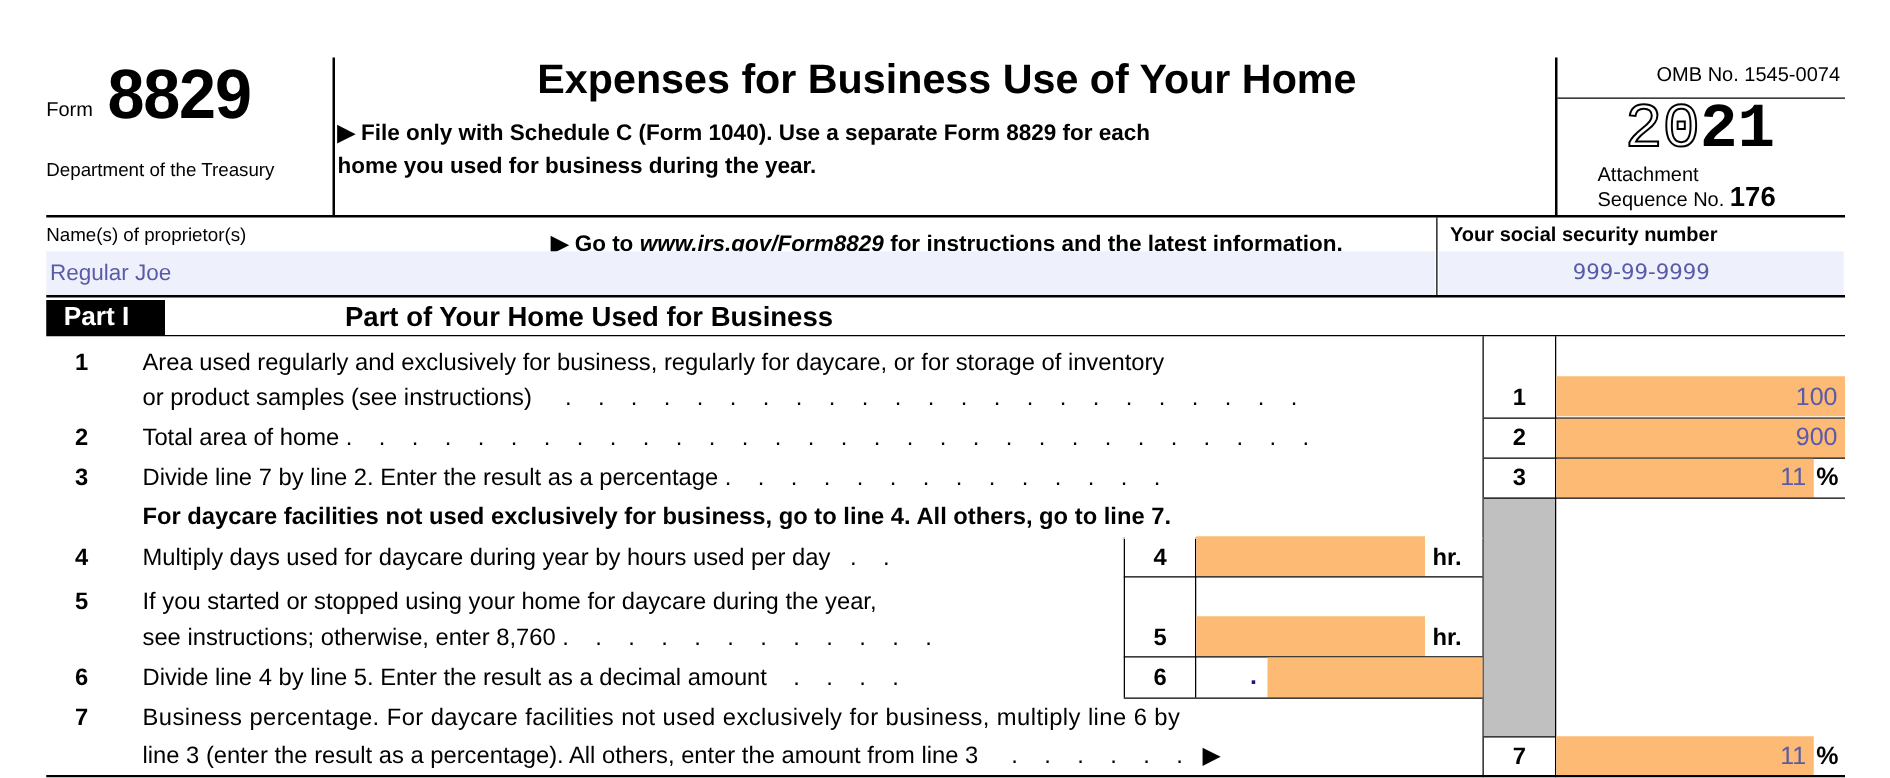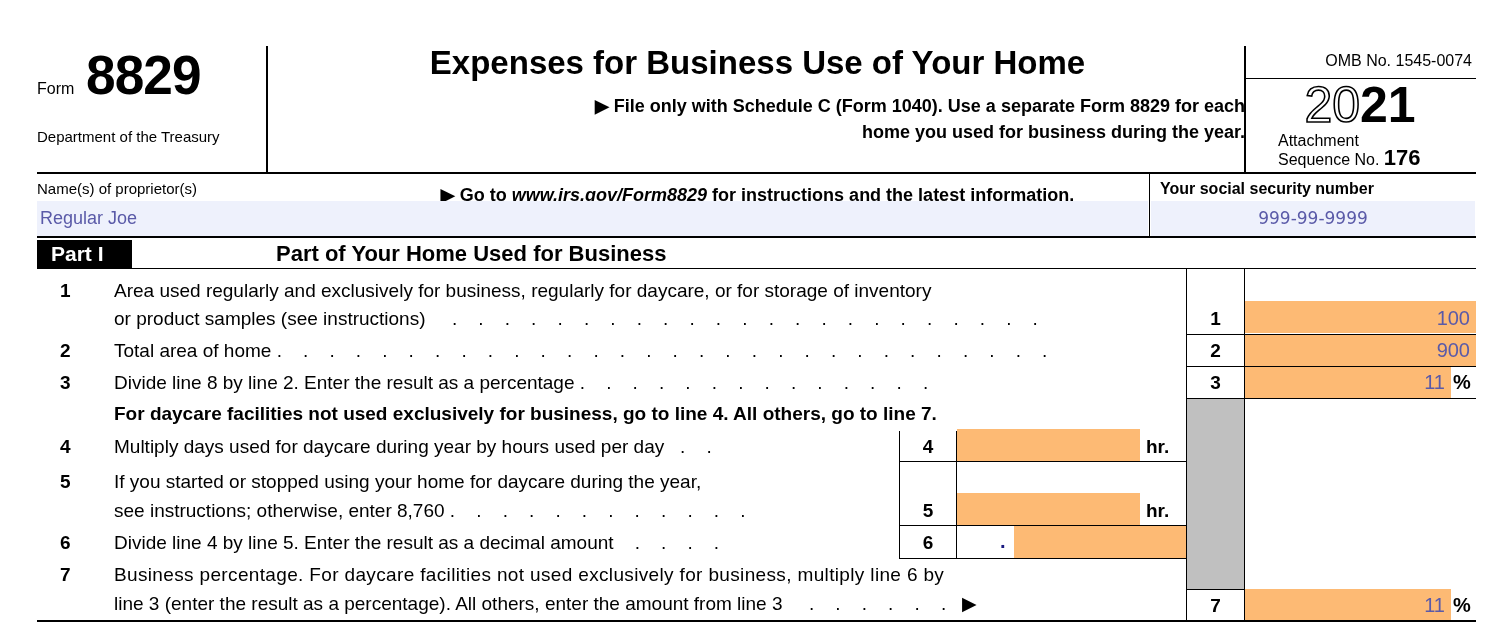--- a/index.html
+++ b/index.html
@@ -6,24 +6,24 @@
   body { width:1512px; height:622px; position:relative; overflow:hidden; font-family:"Liberation Sans", sans-serif; color:#000; }
   .abs { position:absolute; }
   .hline { position:absolute; background:#000; }
   .vline { position:absolute; background:#000; }
 
   
   .form-word { left:37px; top:80px; font-size:16px; }
   .form-num { left:86px; top:42px; font-size:56px; font-weight:bold; letter-spacing:-1px; transform:scaleX(0.95); transform-origin:left; }
   .dept { left:37px; top:126px; font-size:15px; line-height:22px; }
   .title { left:270px; width:975px; top:44px; text-align:center; font-size:33px; font-weight:bold; }
-  .sub1 { left:270px; width:975px; top:93px; text-align:right; font-size:18px; font-weight:bold; line-height:26px; }
+  .sub1 { left:270px; width:975px; top:93px; text-align:left; font-size:18px; font-weight:bold; line-height:26px; }
   .sub2 { left:270px; width:975px; top:145px; text-align:center; font-size:18px; font-weight:bold;margin-top:39px; }
   .omb { left:1248px; width:224px; top:52px; text-align:right; font-size:16px; }
-  .year { left:1248px; width:224px; top:78px; text-align:center; font-size:50px; font-weight:bold; line-height:54px; }
+  .year { left:1248px; width:224px; top:78px; text-align:center; font-size:50px; font-weight:bold; line-height:54px;font-family:Liberation Mono, monospace; }
   .year .outline { color:#fff; -webkit-text-stroke:1.6px #000; font-weight:normal; }
   .attach { left:1278px; top:132px; font-size:16px; line-height:17px; }
   .attach b { font-size:22px; }
 
   
   .lbl-small { font-size:15px; }
   .field { background:#eef1fc; color:#5a5aa8; font-size:18px; }
   .name-field { left:37px; top:201px; width:1111px; height:35px; line-height:35px; padding-left:3px; box-sizing:border-box; }
   .ssn-field { left:1151px; top:201px; width:324px; height:35px; line-height:35px; text-align:center; font-family:"DejaVu Sans", sans-serif; font-size:17px; }
 
@@ -90,21 +90,21 @@
 <div class="amt" style="left:1245px; width:231px; top:301px; height:32px; line-height:34px;">100</div>
 <div class="hline" style="left:1187px; top:334px; width:289px; height:1px;"></div>
 
 <div class="ln" style="top:340px;">2</div>
 <div class="lt" style="top:340px;"><span>Total area of home</span><span class="dots"> .&nbsp;&nbsp;&nbsp; .&nbsp;&nbsp;&nbsp; .&nbsp;&nbsp;&nbsp; .&nbsp;&nbsp;&nbsp; .&nbsp;&nbsp;&nbsp; .&nbsp;&nbsp;&nbsp; .&nbsp;&nbsp;&nbsp; .&nbsp;&nbsp;&nbsp; .&nbsp;&nbsp;&nbsp; .&nbsp;&nbsp;&nbsp; .&nbsp;&nbsp;&nbsp; .&nbsp;&nbsp;&nbsp; .&nbsp;&nbsp;&nbsp; .&nbsp;&nbsp;&nbsp; .&nbsp;&nbsp;&nbsp; .&nbsp;&nbsp;&nbsp; .&nbsp;&nbsp;&nbsp; .&nbsp;&nbsp;&nbsp; .&nbsp;&nbsp;&nbsp; .&nbsp;&nbsp;&nbsp; .&nbsp;&nbsp;&nbsp; .&nbsp;&nbsp;&nbsp; .&nbsp;&nbsp;&nbsp; .&nbsp;&nbsp;&nbsp; .&nbsp;&nbsp;&nbsp; .&nbsp;&nbsp;&nbsp; .&nbsp;&nbsp;&nbsp; .&nbsp;&nbsp;&nbsp; .&nbsp;&nbsp;&nbsp; .</span></div>
 <div class="boxnum" style="left:1187px; width:57px; top:340px;">2</div>
 <div class="amt" style="left:1245px; width:231px; top:335px; height:31px; line-height:31px;">900</div>
 <div class="hline" style="left:1187px; top:366px; width:289px; height:1px;"></div>
 
 <div class="ln" style="top:372px;">3</div>
-<div class="lt" style="top:372px;"><span>Divide line 8 by line 2. Enter the result as a percentage</span><span class="dots"> .&nbsp;&nbsp;&nbsp; .&nbsp;&nbsp;&nbsp; .&nbsp;&nbsp;&nbsp; .&nbsp;&nbsp;&nbsp; .&nbsp;&nbsp;&nbsp; .&nbsp;&nbsp;&nbsp; .&nbsp;&nbsp;&nbsp; .&nbsp;&nbsp;&nbsp; .&nbsp;&nbsp;&nbsp; .&nbsp;&nbsp;&nbsp; .&nbsp;&nbsp;&nbsp; .&nbsp;&nbsp;&nbsp; .&nbsp;&nbsp;&nbsp; .</span></div>
+<div class="lt" style="top:372px;"><span>Divide line 7 by line 2. Enter the result as a percentage</span><span class="dots"> .&nbsp;&nbsp;&nbsp; .&nbsp;&nbsp;&nbsp; .&nbsp;&nbsp;&nbsp; .&nbsp;&nbsp;&nbsp; .&nbsp;&nbsp;&nbsp; .&nbsp;&nbsp;&nbsp; .&nbsp;&nbsp;&nbsp; .&nbsp;&nbsp;&nbsp; .&nbsp;&nbsp;&nbsp; .&nbsp;&nbsp;&nbsp; .&nbsp;&nbsp;&nbsp; .&nbsp;&nbsp;&nbsp; .&nbsp;&nbsp;&nbsp; .</span></div>
 <div class="boxnum" style="left:1187px; width:57px; top:372px;">3</div>
 <div class="amt" style="left:1245px; width:206px; top:367px; height:31px; line-height:31px;">11</div>
 <div class="pct" style="left:1453px; top:371px;">%</div>
 <div class="hline" style="left:1187px; top:398px; width:289px; height:1px;"></div>
 
 <div class="lt" style="top:403px; font-weight:bold;">For daycare facilities not used exclusively for business, go to line 4. All others, go to line 7.</div>
 
 <div class="ln" style="top:436px;">4</div>
 <div class="lt" style="top:436px;"><span>Multiply days used for daycare during year by hours used per day</span><span class="dots">&nbsp;&nbsp; .&nbsp;&nbsp;&nbsp; .</span></div>
 <div class="vline" style="left:899px; top:430px; width:1px; height:128px;"></div>

